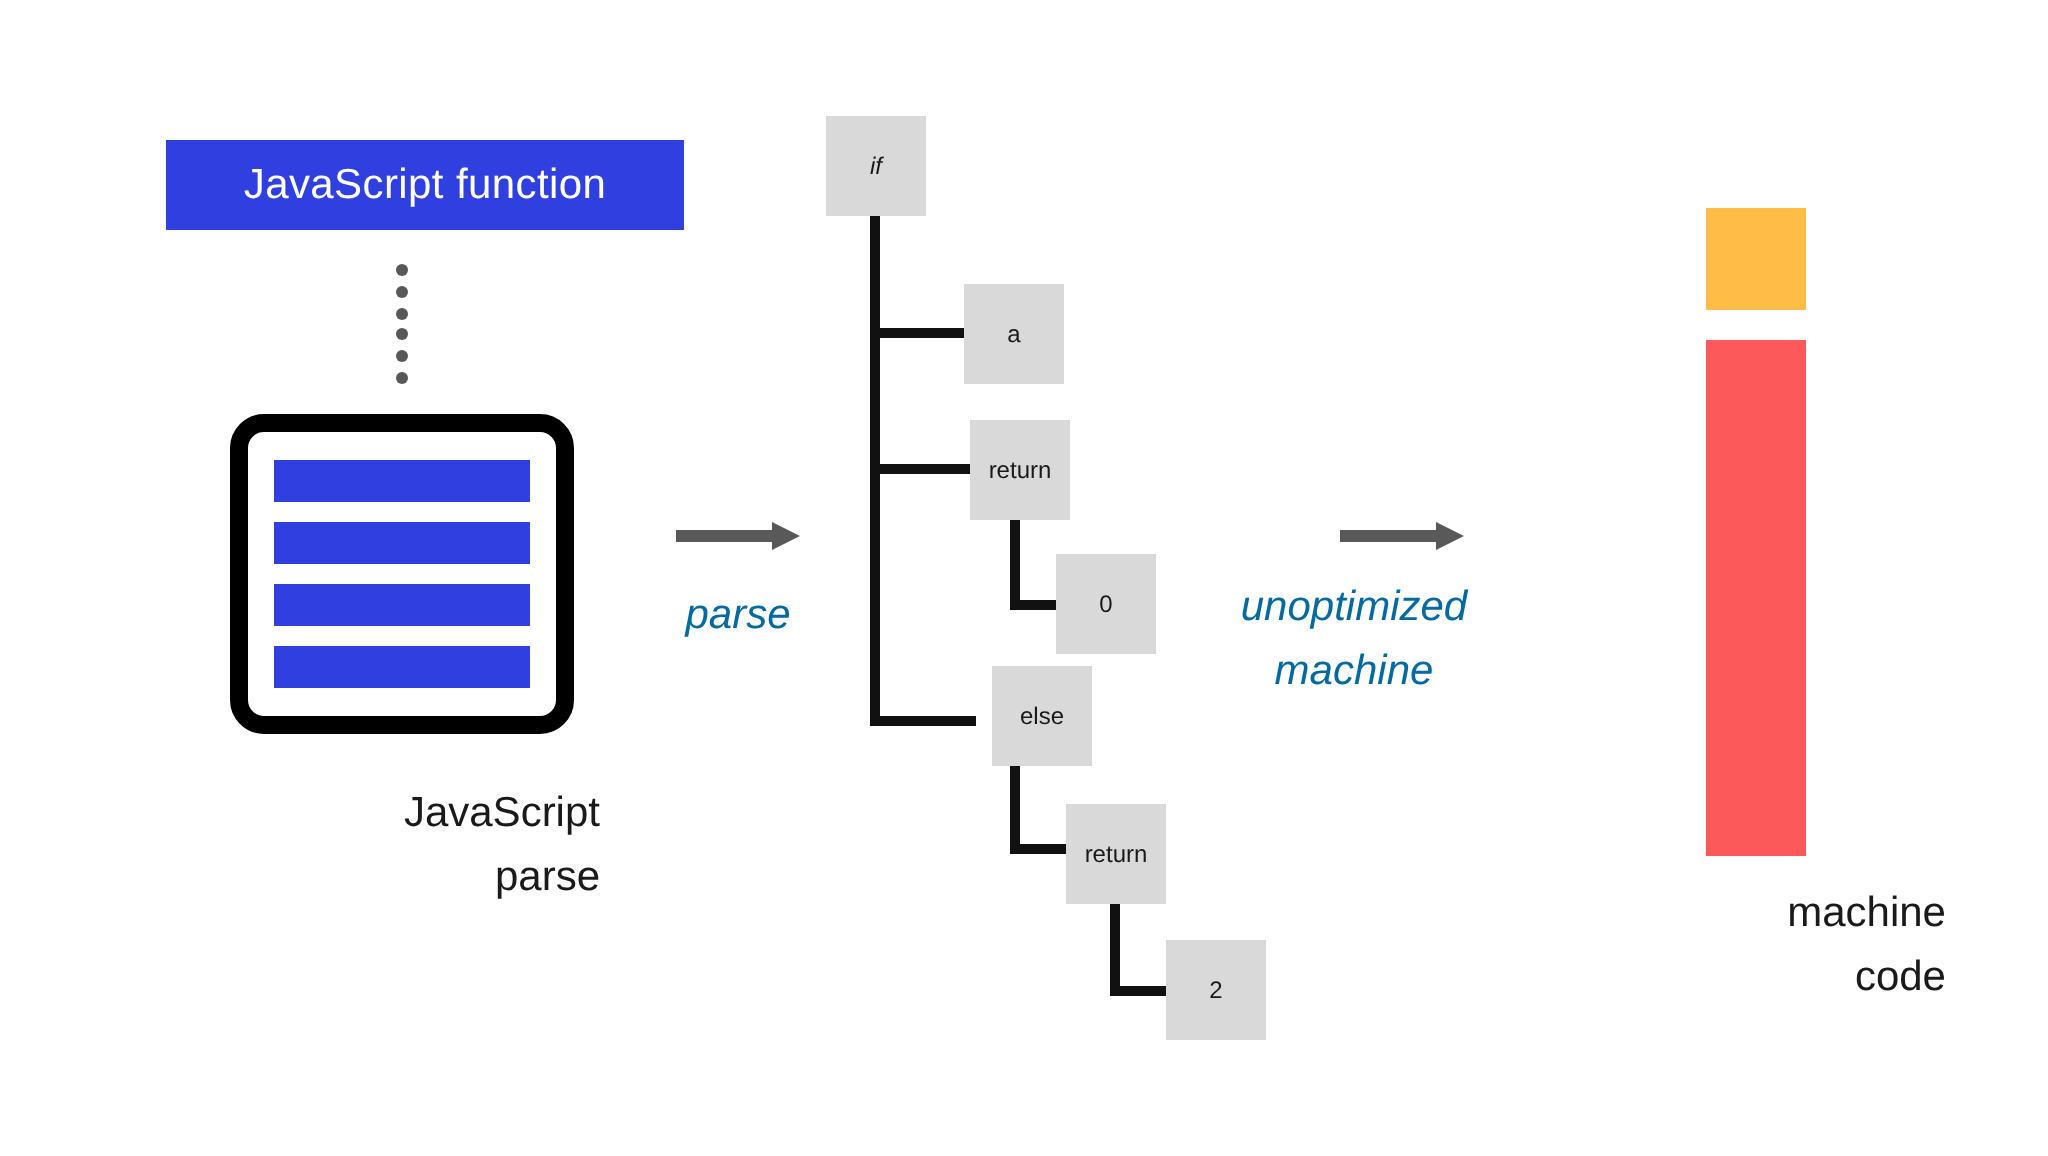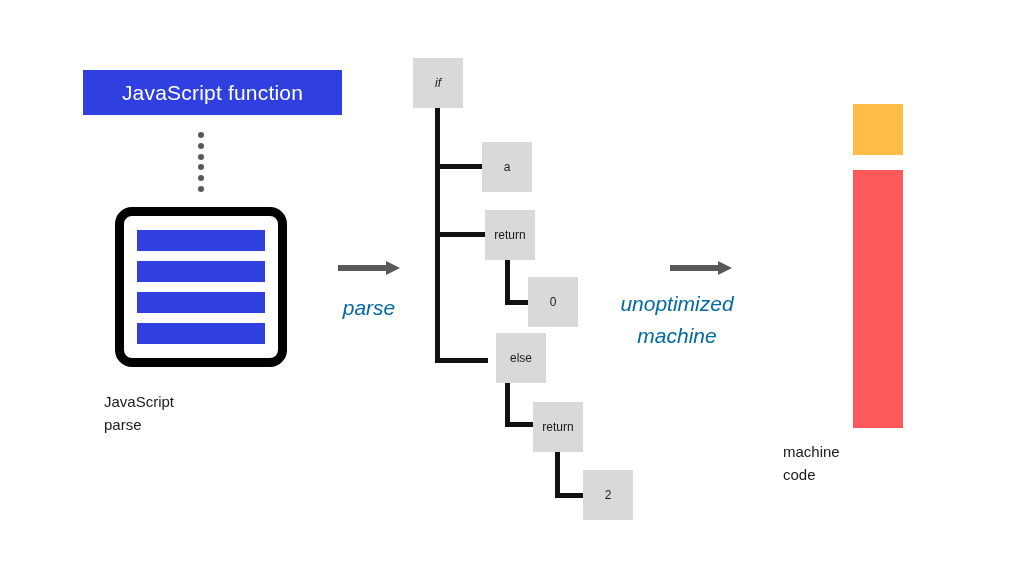--- a/index.html
+++ b/index.html
@@ -76,22 +76,22 @@
     flex-direction: column;
     justify-content: space-between;
   }
   .doc-lines i {
     display: block;
     height: 21px;
     background: #3040e0;
   }
   .caption {
     position: absolute;
-    text-align: left;
-    font-size: 15px;
+    text-align: right;
+    font-size: 21px;
     line-height: 1.52;
     color: #1a1a1a;
   }
   .caption-source {
     left: 104px;
     top: 391px;
     width: 196px;
   }
 
   

